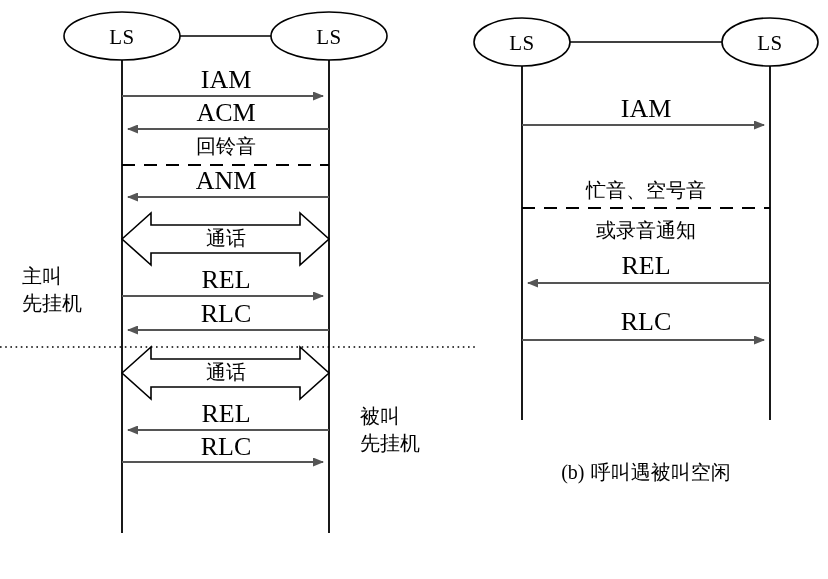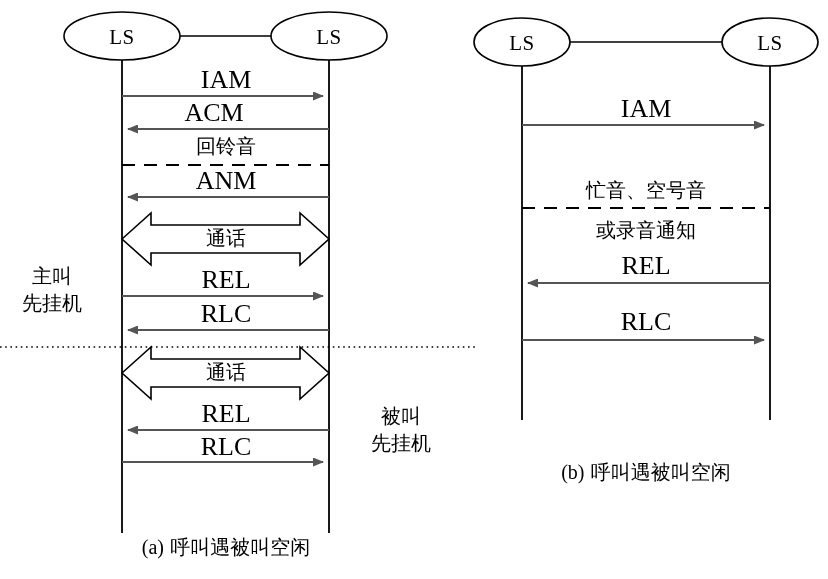--- a/index.html
+++ b/index.html
@@ -34,21 +34,21 @@
     text-align: center;
     transform: translate(-50%, -50%);
   }
   .lbl-ls       { font-size: 21px; font-family: "Liberation Serif", serif; letter-spacing: 0.5px; }
   .lbl-msg      { font-size: 26px; font-family: "Liberation Serif", serif; }
   .lbl-cn       { font-size: 20px; font-family: Liberation Mono, monospace; }
   .lbl-side     { font-size: 20px; font-family: "DejaVu Sans", "Liberation Sans", sans-serif; line-height: 1.35; }
   .lbl-caption  { font-size: 20px; font-family: "DejaVu Sans", "Liberation Sans", sans-serif; }
   .cap-idx      { font-family: "Liberation Serif", serif; }
   .multiline    { transform: translate(-50%, -50%); }
-  .multiline div { text-align: center; }
+  .multiline div { text-align: left; }
 </style>
 </head>
 <body>
 
 <div id="stage">
 
   <svg class="layer" viewBox="0 0 828 579" xmlns="http://www.w3.org/2000/svg">
     <defs>
       <marker id="ah-r" markerWidth="11" markerHeight="9" refX="10" refY="4.5" orient="auto" markerUnits="userSpaceOnUse">
         <path d="M0,0 L11,4.5 L0,9 z" fill="#555555"></path>
@@ -114,44 +114,40 @@
       <line x1="770" y1="283" x2="528" y2="283" stroke="#555555" stroke-width="2.0" marker-end="url(#ah-l)"></line>
 
       <line x1="522" y1="340" x2="764" y2="340" stroke="#555555" stroke-width="2.0" marker-end="url(#ah-r)"></line>
     </g>
   </svg>
 
   <div class="txt lbl-ls" style="left:122px; top:37px;">LS</div>
   <div class="txt lbl-ls" style="left:329px; top:37px;">LS</div>
 
   <div class="txt lbl-msg" style="left:226px; top:80px;">IAM</div>
-  <div class="txt lbl-msg" style="left:214px; top:113px;">ACM</div>
+  <div class="txt lbl-msg" style="left:226px; top:113px;">ACM</div>
   <div class="txt lbl-cn" style="left:226px; top:148px;">回铃音</div>
   <div class="txt lbl-msg" style="left:226px; top:181px;">ANM</div>
   <div class="txt lbl-cn" style="left:226px; top:240px;">通话</div>
   <div class="txt lbl-msg" style="left:226px; top:280px;">REL</div>
   <div class="txt lbl-msg" style="left:226px; top:314px;">RLC</div>
   <div class="txt lbl-cn" style="left:226px; top:374px;">通话</div>
   <div class="txt lbl-msg" style="left:226px; top:414px;">REL</div>
   <div class="txt lbl-msg" style="left:226px; top:447px;">RLC</div>
 
   <div class="txt lbl-side multiline" style="left:52px; top:290px;">
     <div>主叫</div>
     <div>先挂机</div>
   </div>
 
-  <div class="txt lbl-side multiline" style="left:401px; top:430px;">
+  <div class="txt lbl-side multiline" style="left:390px; top:430px;">
     <div>被叫</div>
     <div>先挂机</div>
   </div>
 
-  <div class="txt lbl-caption" style="left:226px; top:547px;">
-    <span class="cap-idx">(a)</span>
-    <span>呼叫遇被叫空闲</span>
-  </div>
 
   <div class="txt lbl-ls" style="left:522px; top:43px;">LS</div>
   <div class="txt lbl-ls" style="left:770px; top:43px;">LS</div>
 
   <div class="txt lbl-msg" style="left:646px; top:109px;">IAM</div>
   <div class="txt lbl-cn" style="left:646px; top:232px;">或录音通知</div>
   <div class="txt lbl-cn" style="left:646px; top:192px;">忙音、空号音</div>
   <div class="txt lbl-msg" style="left:646px; top:266px;">REL</div>
   <div class="txt lbl-msg" style="left:646px; top:322px;">RLC</div>
 

